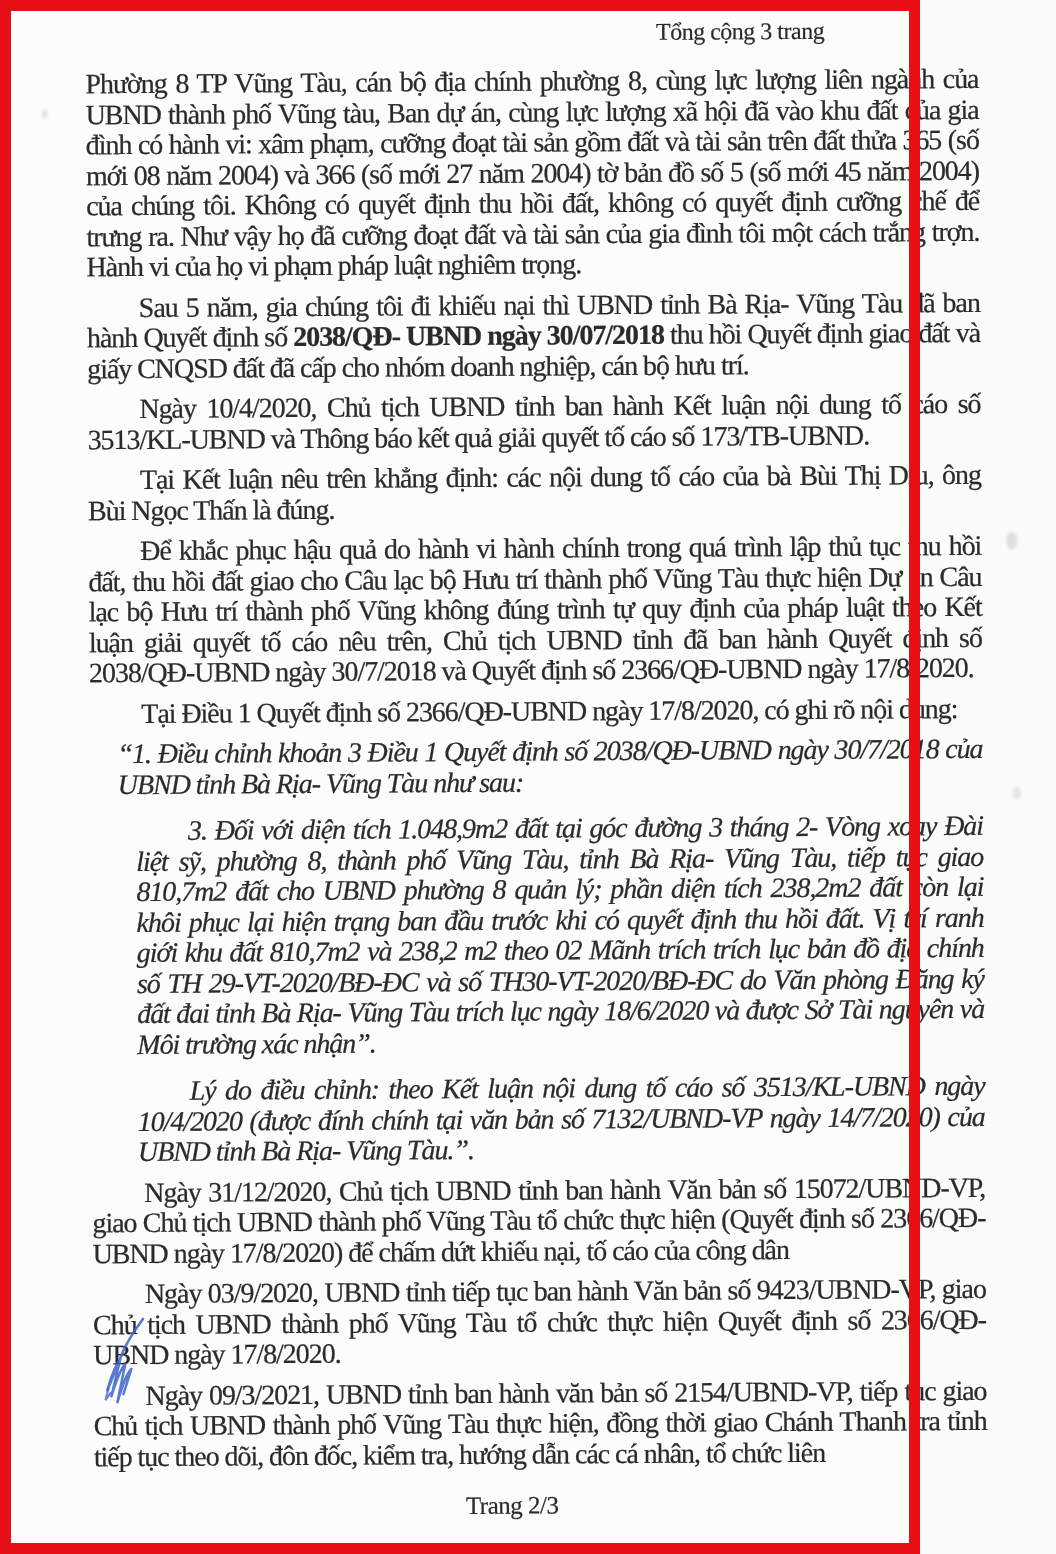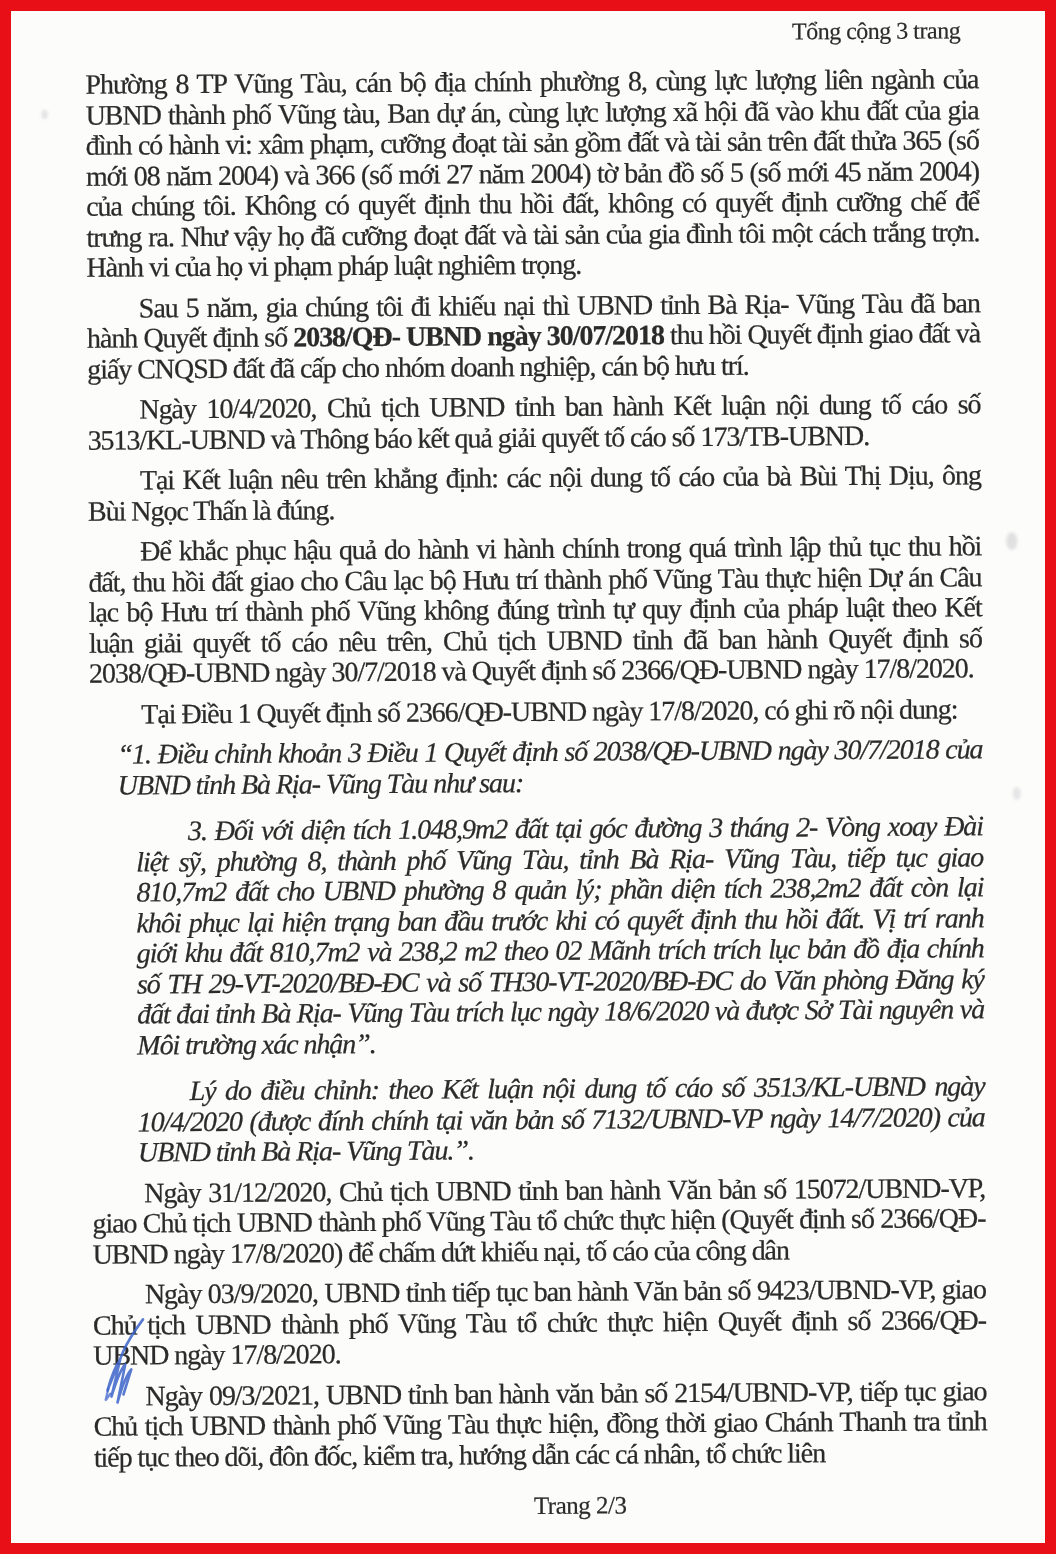--- a/index.html
+++ b/index.html
@@ -3,21 +3,21 @@
 <meta charset="utf-8">
 <style>
   html, body {
     margin: 0; padding: 0;
     width: 1056px; height: 1554px;
     background: #fbfbfa;
     overflow: hidden;
     font-family: "Liberation Serif", "DejaVu Serif", serif;
     color: #2b2b2b;
   }
-  .sheet { position: relative; width: 1056px; height: 1554px; background: #fcfcfb; }
+  .sheet { position: relative; width: 920px; height: 1554px; background: #fcfcfb; }
 
   
   .frame {
     position: absolute; inset: 0;
     border: 11px solid #e80f16;
     pointer-events: none;
     z-index: 9;
   }
 
   .content {

